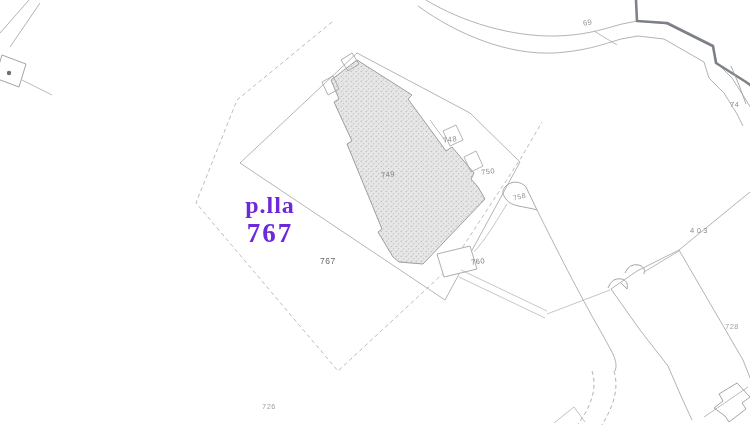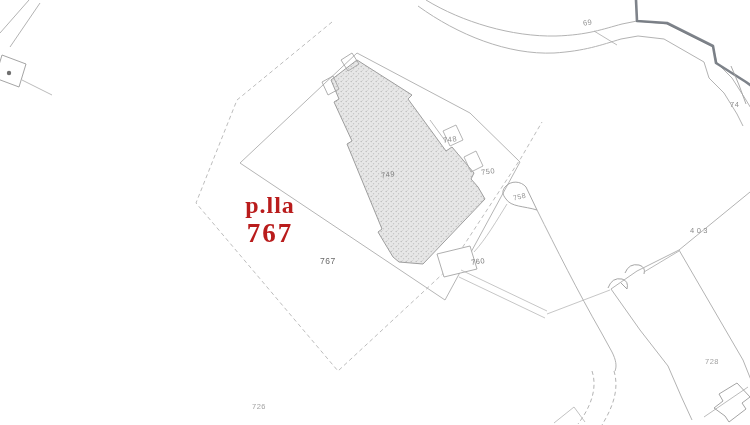--- a/index.html
+++ b/index.html
@@ -8,21 +8,21 @@
     font-family:"Liberation Sans",sans-serif;
   }
   .screen svg{position:absolute;left:0;top:0;}
   .lbl{position:absolute;color:#8e8e8e;font-size:7.5px;letter-spacing:.5px;white-space:nowrap;}
   .lbl.dark{color:#6a6a6a;}
   .lbl.faint{color:#a3a3a3;}
   .lbl.spread{letter-spacing:2.5px;color:#8a8a8a;}
   .tilt{transform:rotate(-8deg);}
   .main-lbl{
     position:absolute;left:228px;top:192px;width:84px;text-align:center;
-    font-family:"Liberation Serif",serif;font-weight:bold;color:#b91c1c;
+    font-family:"Liberation Serif",serif;font-weight:bold;color:#6d28d9;
   }
   .main-lbl .l1{font-size:24px;line-height:26px;letter-spacing:1px;}
   .main-lbl .l2{font-size:27px;line-height:30px;letter-spacing:2px;}
 </style>
 </head>
 <body>
 
 <div class="screen">
 
   <svg width="750" height="425" viewBox="0 0 750 425">
@@ -96,18 +96,18 @@
     <div class="l2">767</div>
   </div>
 
   <div class="lbl dark" style="left:320px;top:256px;font-size:8.5px;">767</div>
   <div class="lbl tilt" style="left:381px;top:170px;color:#7d7d7d;">749</div>
   <div class="lbl tilt" style="left:443px;top:135px;">748</div>
   <div class="lbl tilt" style="left:481px;top:167px;">750</div>
   <div class="lbl" style="left:513px;top:193px;font-size:7px;transform:rotate(-14deg);">758</div>
   <div class="lbl tilt" style="left:471px;top:257px;color:#7d7d7d;">760</div>
   <div class="lbl spread" style="left:690px;top:226px;">403</div>
-  <div class="lbl faint" style="left:705px;top:322px;margin-top:35px;">728</div>
-  <div class="lbl faint" style="left:252px;top:402px;text-align:center;">726</div>
+  <div class="lbl faint" style="left:725px;top:322px;">728</div>
+  <div class="lbl faint" style="left:262px;top:402px;text-align:center;">726</div>
   <div class="lbl" style="left:583px;top:18px;transform:rotate(-10deg);">69</div>
   <div class="lbl" style="left:730px;top:100px;text-align:center;">74</div>
 
 </div>
 
 </body></html>

